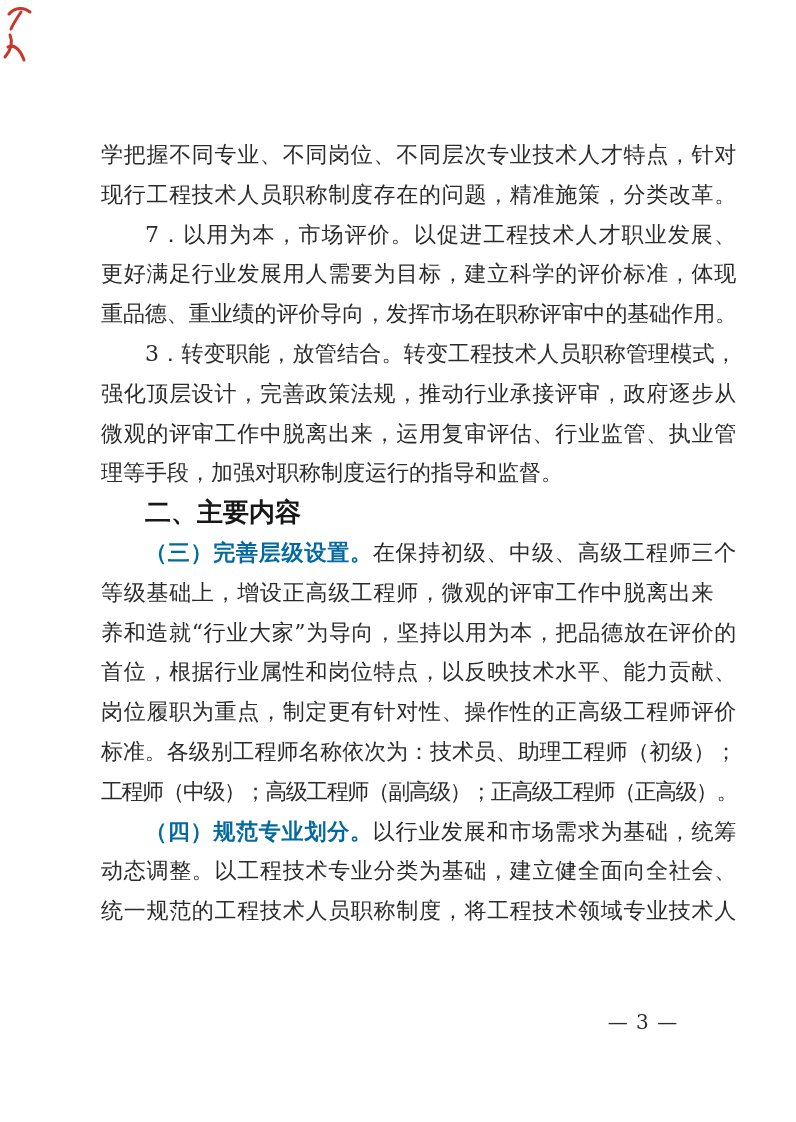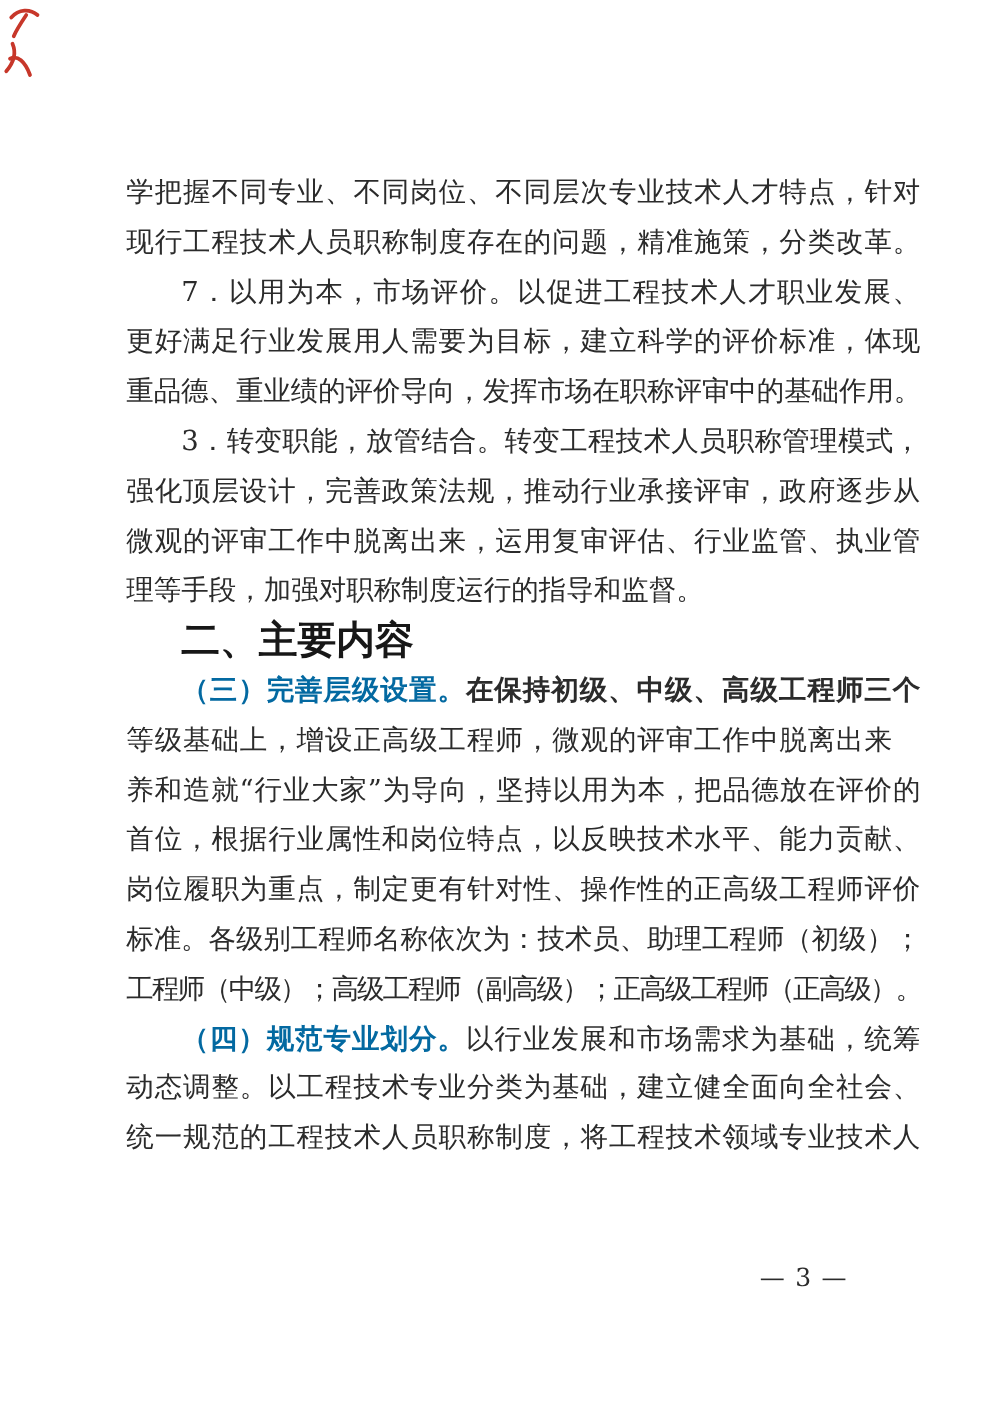--- a/index.html
+++ b/index.html
@@ -31,21 +31,21 @@
   .line.indent { padding-left: 44px; }
   .seg-body { font-family: "DejaVu Serif", "Liberation Serif", serif; }
   .seg-lead {
     font-family: "DejaVu Serif", "Liberation Serif", serif;
     font-weight: bold;
     color: #0369a1;
   }
   .seg-heading {
     font-family: "DejaVu Sans", "Liberation Sans", sans-serif;
     font-weight: bold;
-    font-size: 31px;
+    font-size: 26px;
     color: #171717;
   }
   .pagenum {
     position: absolute;
     left: 583px;
     top: 1010px;
     width: 120px;
     text-align: center;
     font-size: 20px;
     letter-spacing: 1px;
@@ -79,21 +79,21 @@
       <div class="line"><span class="seg-body" style="letter-spacing: 0.714286px;">学把握不同专业、不同岗位、不同层次专业技术人才特点，针对</span></div>
       <div class="line"><span class="seg-body" style="letter-spacing: 0.714286px;">现行工程技术人员职称制度存在的问题，精准施策，分类改革。</span></div>
       <div class="line indent"><span class="seg-body" style="letter-spacing: 1.07692px;">7．以用为本，市场评价。以促进工程技术人才职业发展、</span></div>
       <div class="line"><span class="seg-body" style="letter-spacing: 0.714286px;">更好满足行业发展用人需要为目标，建立科学的评价标准，体现</span></div>
       <div class="line"><span class="seg-body" style="letter-spacing: -0.0689655px;">重品德、重业绩的评价导向，发挥市场在职称评审中的基础作用。</span></div>
       <div class="line indent"><span class="seg-body" style="letter-spacing: 0.222222px;">3．转变职能，放管结合。转变工程技术人员职称管理模式，</span></div>
       <div class="line"><span class="seg-body" style="letter-spacing: 0.714286px;">强化顶层设计，完善政策法规，推动行业承接评审，政府逐步从</span></div>
       <div class="line"><span class="seg-body" style="letter-spacing: 0.714286px;">微观的评审工作中脱离出来，运用复审评估、行业监管、执业管</span></div>
       <div class="line"><span class="seg-body">理等手段，加强对职称制度运行的指导和监督。</span></div>
       <div class="line indent"><span class="seg-heading">二、主要内容</span></div>
-      <div class="line indent"><span class="seg-lead" style="letter-spacing: 0.769231px;">（三）完善层级设置。</span><span class="seg-body" style="letter-spacing: 0.769231px; font-weight: bold;">在保持初级、中级、高级工程师三个</span></div>
+      <div class="line indent"><span class="seg-lead" style="letter-spacing: 0.769231px;">（三）完善层级设置。</span><span class="seg-body" style="letter-spacing: 0.769231px;">在保持初级、中级、高级工程师三个</span></div>
       <div class="line"><span class="seg-body" style="letter-spacing: 0.714286px;">等级基础上，增设正高级工程师，微观的评审工作中脱离出来</span></div>
       <div class="line"><span class="seg-body" style="letter-spacing: 0.672414px;">养和造就“行业大家”为导向，坚持以用为本，把品德放在评价的</span></div>
       <div class="line"><span class="seg-body" style="letter-spacing: 0.714286px;">首位，根据行业属性和岗位特点，以反映技术水平、能力贡献、</span></div>
       <div class="line"><span class="seg-body" style="letter-spacing: 0.714286px;">岗位履职为重点，制定更有针对性、操作性的正高级工程师评价</span></div>
       <div class="line"><span class="seg-body" style="letter-spacing: -0.0689655px;">标准。各级别工程师名称依次为：技术员、助理工程师（初级）；</span></div>
       <div class="line"><span class="seg-body" style="letter-spacing: -1.48387px;">工程师（中级）；高级工程师（副高级）；正高级工程师（正高级）。</span></div>
       <div class="line indent"><span class="seg-lead" style="letter-spacing: 0.769231px;">（四）规范专业划分。</span><span class="seg-body" style="letter-spacing: 0.769231px;">以行业发展和市场需求为基础，统筹</span></div>
       <div class="line"><span class="seg-body" style="letter-spacing: 0.714286px;">动态调整。以工程技术专业分类为基础，建立健全面向全社会、</span></div>
       <div class="line"><span class="seg-body" style="letter-spacing: 0.714286px;">统一规范的工程技术人员职称制度，将工程技术领域专业技术人</span></div>
     </div>

